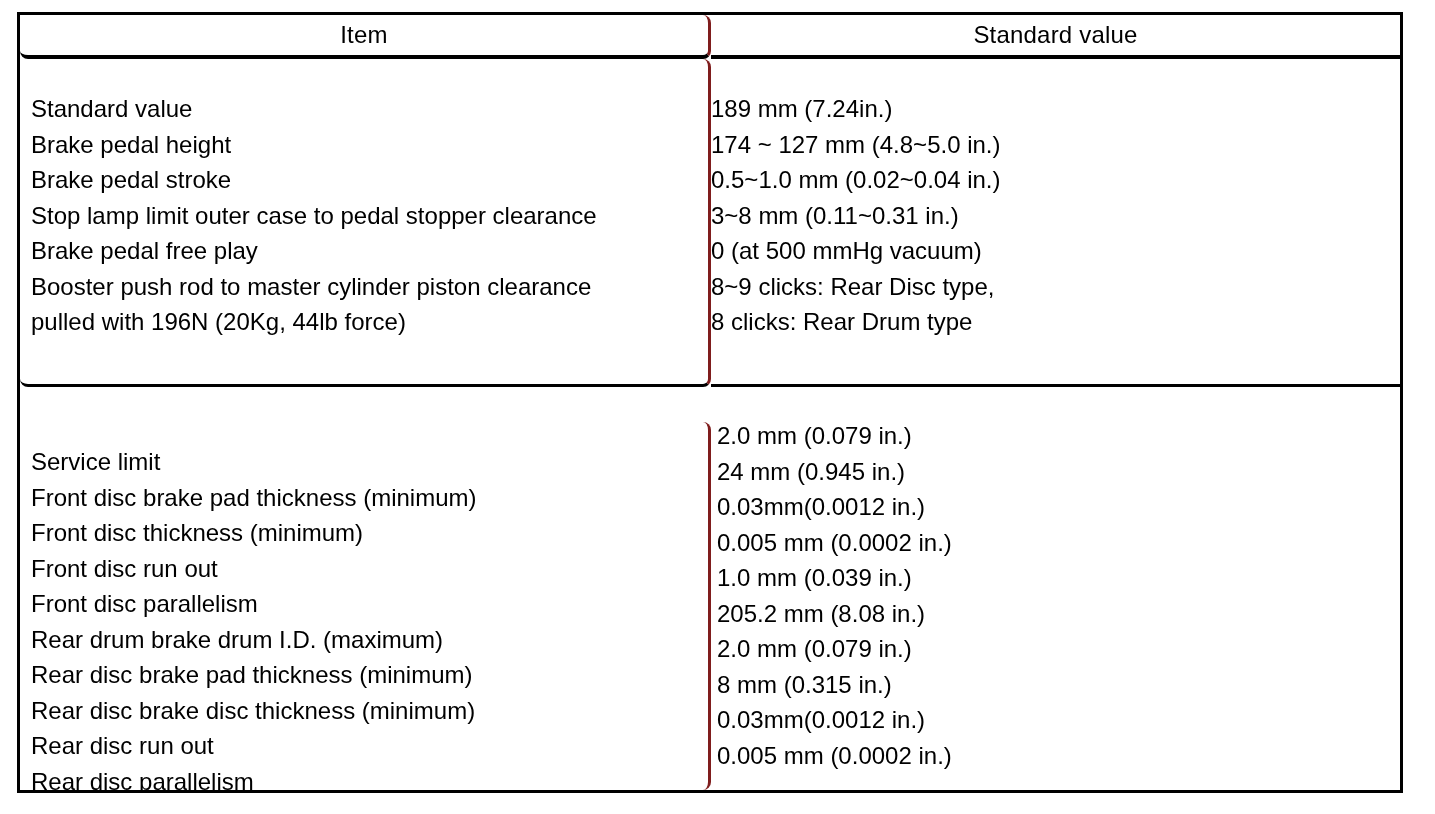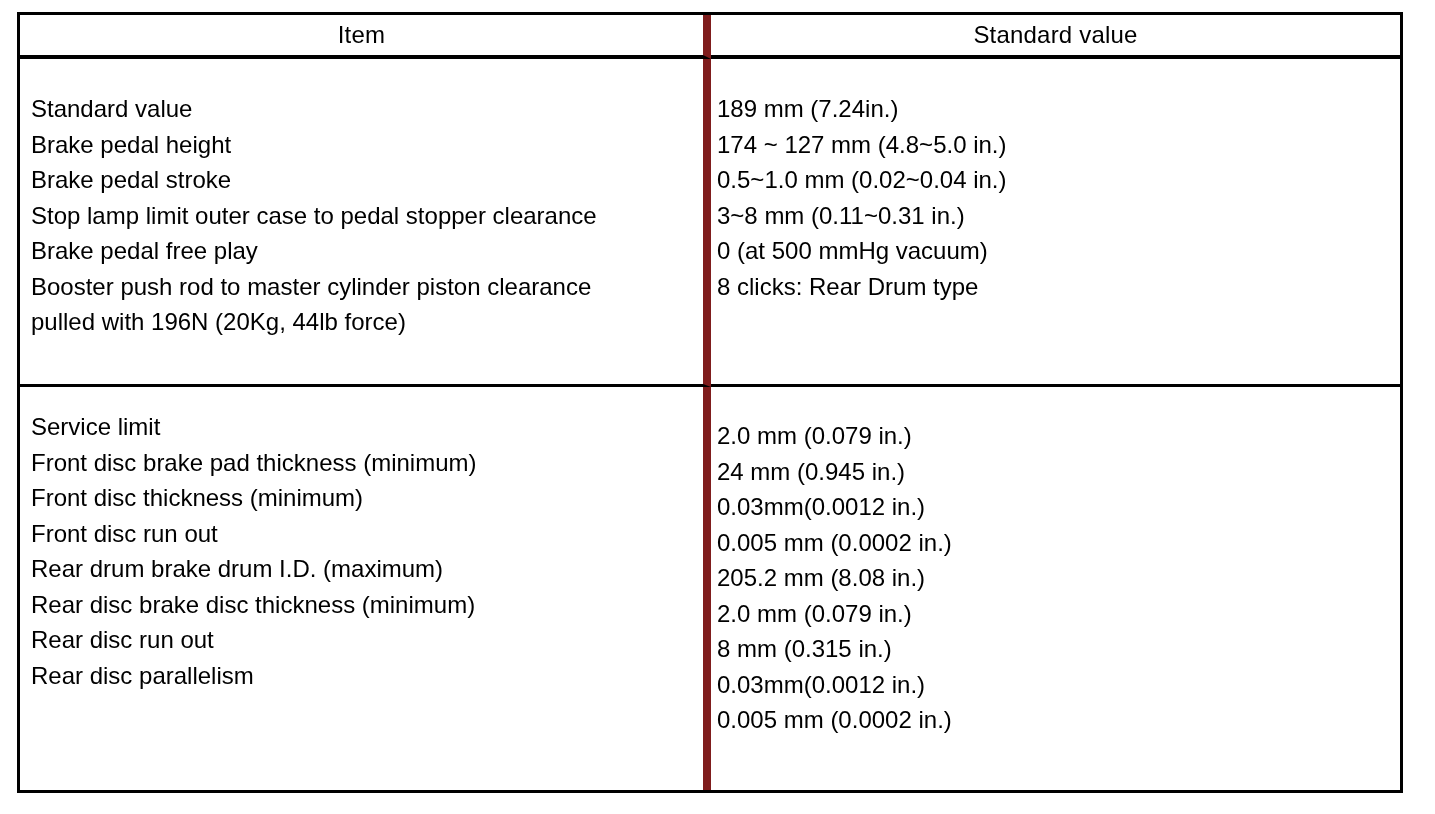--- a/index.html
+++ b/index.html
@@ -20,38 +20,38 @@
     left: 17px; top: 12px;
     width: 1386px; height: 781px;
     box-sizing: border-box;
     border: 3px solid #000000;
     background: #ffffff;
     display: grid;
     grid-template-columns: 691px 1fr;
     grid-template-rows: 44px 328px 1fr;
   }
   .cell { box-sizing: border-box; overflow: hidden; }
-  .item-col { border-right: 8px solid #7f1d1d; }
+  .item-col { border-right: 3px solid #7f1d1d; border-radius: 8px; }
   .header-cell {
     border-bottom: 4px solid #000000;
     display: flex;
     align-items: center;
     justify-content: center;
     font-size: 24px;
     letter-spacing: 0.2px;
   }
   .body-cell {
     font-size: 24px;
     line-height: 35.5px;
     white-space: nowrap;
   }
   .sec1 { border-bottom: 3px solid #000000; }
   .sec1-items  { padding: 32px 10px 0 11px; }
-  .sec1-values { padding: 32px 10px 0 6px; }
-  .sec2-items  { padding: 22px 10px 0 11px; }
+  .sec1-values { padding: 32px 10px 0 0; }
+  .sec2-items  { padding: 22px 10px 0 11px; margin-top: 35px; }
   .sec2-values { padding: 31px 10px 0 6px; }
   .line { height: 35.5px; }
 </style>
 </head>
 <body>
 
 <div class="page">
   <div class="spec-table">
 
     <div class="cell header-cell item-col">
@@ -69,38 +69,42 @@
       <div class="line">Brake pedal free play</div>
       <div class="line">Booster push rod to master cylinder piston clearance</div>
       <div class="line">pulled with 196N (20Kg, 44lb force)</div>
     </div>
     <div class="cell body-cell sec1 sec1-values">
       <div class="line">189 mm (7.24in.)</div>
       <div class="line">174 ~ 127 mm (4.8~5.0 in.)</div>
       <div class="line">0.5~1.0 mm (0.02~0.04 in.)</div>
       <div class="line">3~8 mm (0.11~0.31 in.)</div>
       <div class="line">0 (at 500 mmHg vacuum)</div>
+      <div class="line">8~9 clicks: Rear Disc type,</div>
       <div class="line">8 clicks: Rear Drum type</div>
     </div>
 
     <div class="cell body-cell item-col sec2-items">
       <div class="line">Service limit</div>
       <div class="line">Front disc brake pad thickness (minimum)</div>
       <div class="line">Front disc thickness (minimum)</div>
       <div class="line">Front disc run out</div>
+      <div class="line">Front disc parallelism</div>
       <div class="line">Rear drum brake drum I.D. (maximum)</div>
+      <div class="line">Rear disc brake pad thickness (minimum)</div>
       <div class="line">Rear disc brake disc thickness (minimum)</div>
       <div class="line">Rear disc run out</div>
       <div class="line">Rear disc parallelism</div>
     </div>
     <div class="cell body-cell sec2-values">
       <div class="line">2.0 mm (0.079 in.)</div>
       <div class="line">24 mm (0.945 in.)</div>
       <div class="line">0.03mm(0.0012 in.)</div>
       <div class="line">0.005 mm (0.0002 in.)</div>
+      <div class="line">1.0 mm (0.039 in.)</div>
       <div class="line">205.2 mm (8.08 in.)</div>
       <div class="line">2.0 mm (0.079 in.)</div>
       <div class="line">8 mm (0.315 in.)</div>
       <div class="line">0.03mm(0.0012 in.)</div>
       <div class="line">0.005 mm (0.0002 in.)</div>
     </div>
 
   </div>
 </div>
 

